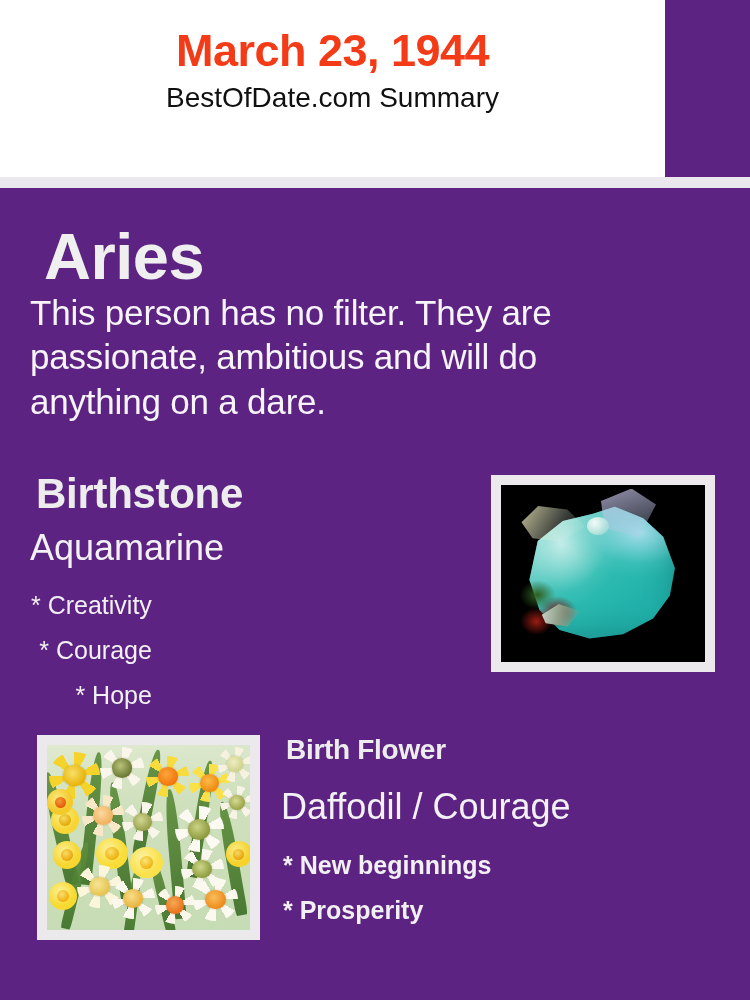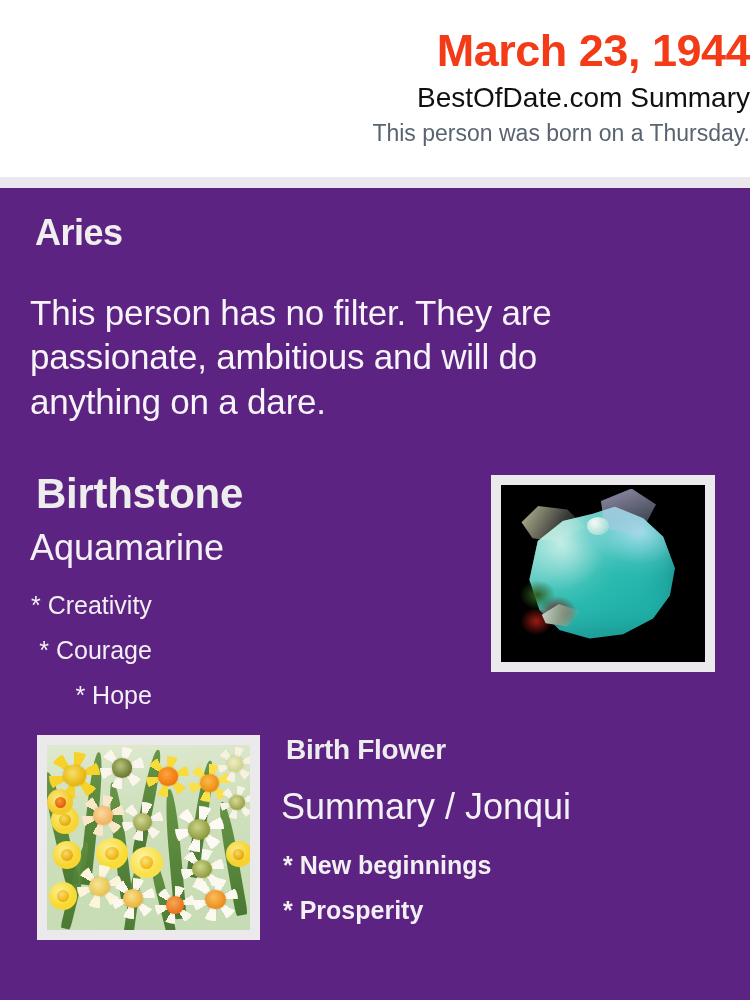--- a/index.html
+++ b/index.html
@@ -19,24 +19,24 @@
     width: 750px;
     height: 1000px;
     background: #5D2382;
   }
 
   
   .header {
     position: absolute;
     top: 0;
     left: 0;
-    width: 750px;
+    width: 665px;
     height: 177px;
     background: #ffffff;
-    text-align: right;
+    text-align: center;
     box-sizing: border-box;
   }
   .date-title {
     margin: 0;
     padding-top: 27px;
     font-size: 45px;
     font-weight: bold;
     letter-spacing: -0.5px;
     color: #F43B18;
     line-height: 1.05;
@@ -73,22 +73,22 @@
     left: 0;
     width: 750px;
     height: 812px;
     background: #5D2382;
   }
 
   .zodiac-name {
     position: absolute;
     top: 24px;
     left: 32px;
-    margin: 3px;
-    font-size: 36px;
+    margin: 12px;
+    font-size: 65px;
     font-weight: bold;
     color: #EFEFEF;
     line-height: 1;
     letter-spacing: -0.5px;
   }
   .zodiac-desc {
     position: absolute;
     top: 103px;
     left: 30px;
     width: 625px;
@@ -338,21 +338,20 @@
   }
 </style>
 </head>
 <body>
 
 <div class="infographic">
 
   <div class="header">
     <h1 class="date-title">March 23, 1944</h1>
     <div class="site-summary">BestOfDate.com Summary</div>
-    <div class="born-line">This person was born on a Thursday.</div>
   </div>
   <div class="header-divider"></div>
 
   <div class="body-panel">
 
     <h2 class="zodiac-name">Aries</h2>
     <p class="zodiac-desc">This person has no filter. They are passionate, ambitious and will do anything on a dare.</p>
 
     <h2 class="stone-heading">Birthstone</h2>
     <div class="stone-name">Aquamarine</div>
@@ -412,20 +411,20 @@
           <div class="bloom" style="--p:#FCF8ED; --c:#E9B23C; --c2:#F9DE89; left:32%; top:72%; width:21%; height:22%;"></div>
           <div class="bloom" style="--p:#FAF6EA; --c:#E8721A; --c2:#F7A855; left:53%; top:76%; width:20%; height:21%;"></div>
           <div class="bloom" style="--p:#FCF9F0; --c:#EE8A1A; --c2:#FABE5C; left:72%; top:72%; width:22%; height:23%;"></div>
           <div class="bloom-solid" style="--p:#F8D92F; --p2:#FDF09A; --c:#EEAE0C; --c2:#FADF6E; left:1%;  top:74%; width:14%; height:15%;"></div>
           <div class="bloom-solid" style="--p:#F6D22B; --p2:#FBEB88; --c:#E7A208; --c2:#F7D960; left:88%; top:52%; width:13%; height:14%;"></div>
         </div>
       </div>
     </div>
 
     <h2 class="flower-heading">Birth Flower</h2>
-    <div class="flower-name">Summary / Jonqui</div>
+    <div class="flower-name">Daffodil / Courage</div>
     <ul class="flower-traits">
       <li>* New beginnings</li>
       <li>* Prosperity</li>
     </ul>
 
   </div>
 </div>
 
 </body></html>

